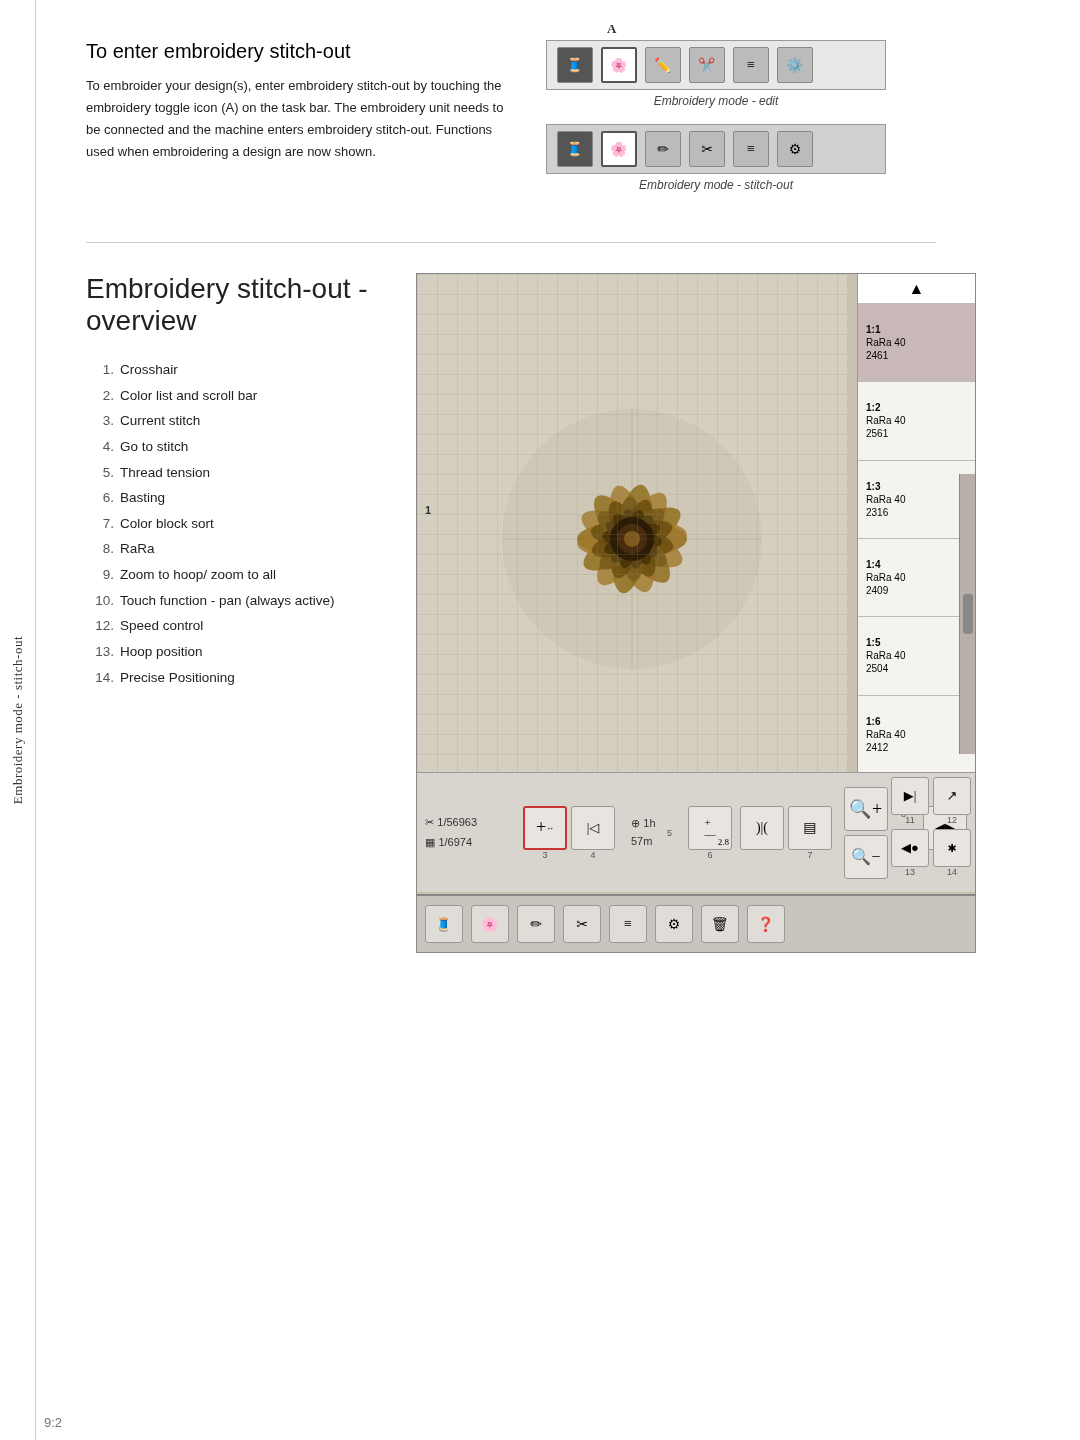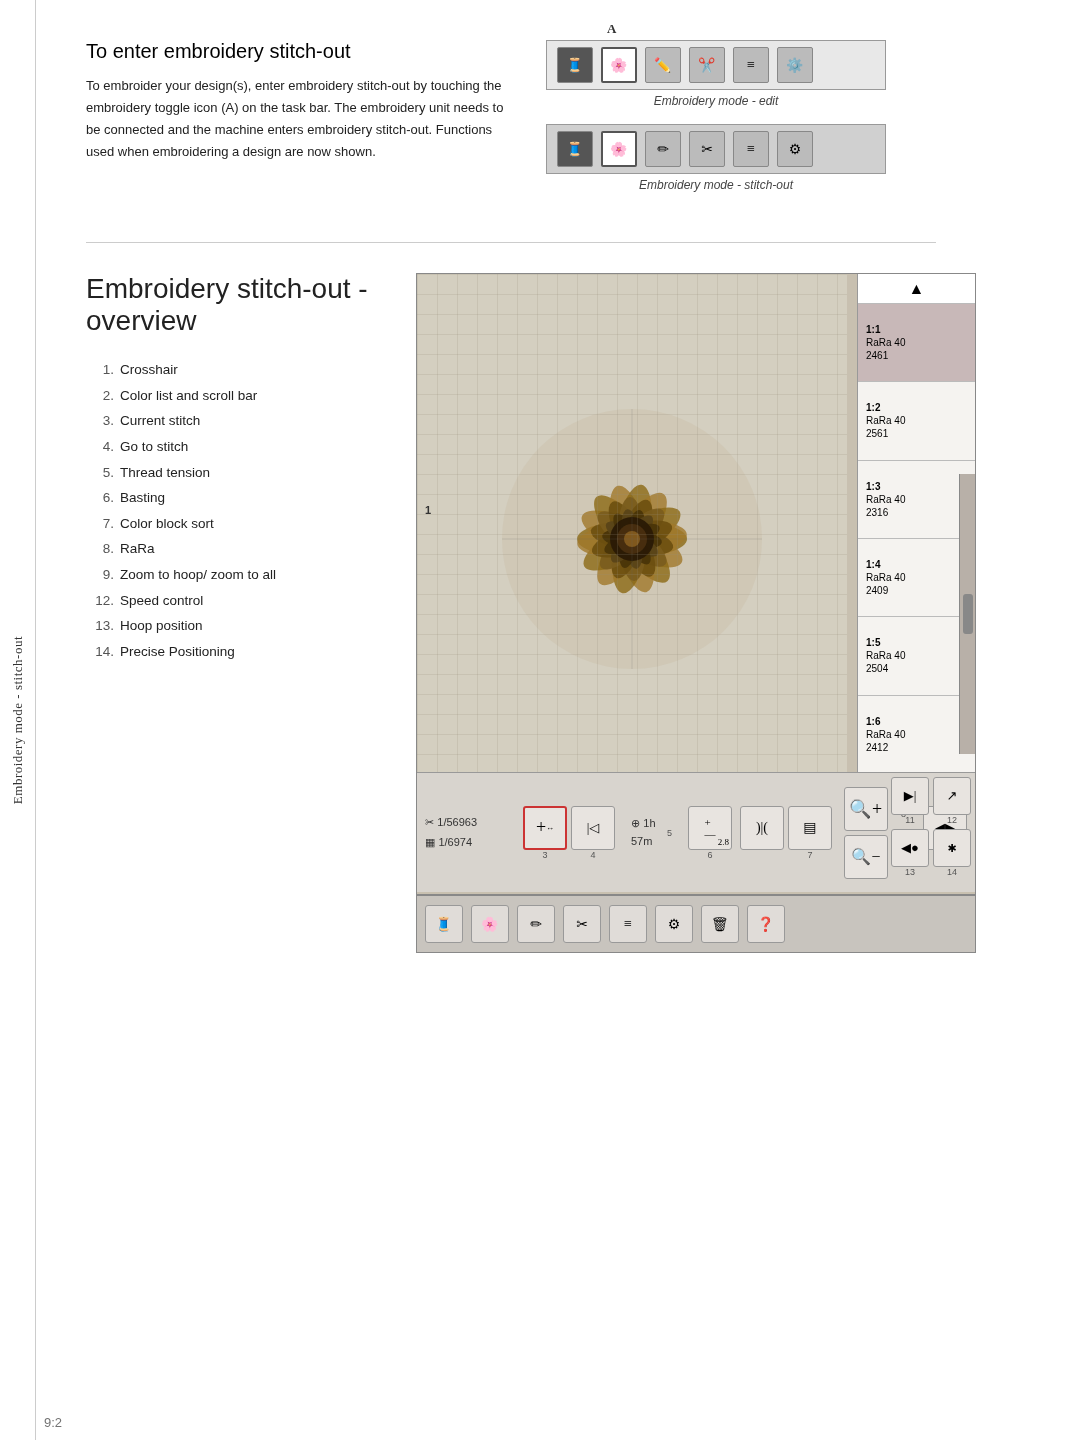--- a/index.html
+++ b/index.html
@@ -421,20 +421,24 @@
           </li>
         <li>
             <span class="list-num">8.</span>
             <span>RaRa</span>
           </li>
         <li>
             <span class="list-num">9.</span>
             <span>Zoom to hoop/ zoom to all</span>
           </li>
         <li>
+            <span class="list-num">10.</span>
+            <span>Touch function - pan (always active)</span>
+          </li>
+        <li>
             <span class="list-num">12.</span>
             <span>Speed control</span>
           </li>
         <li>
             <span class="list-num">13.</span>
             <span>Hoop position</span>
           </li>
         <li>
             <span class="list-num">14.</span>
             <span>Precise Positioning</span>

